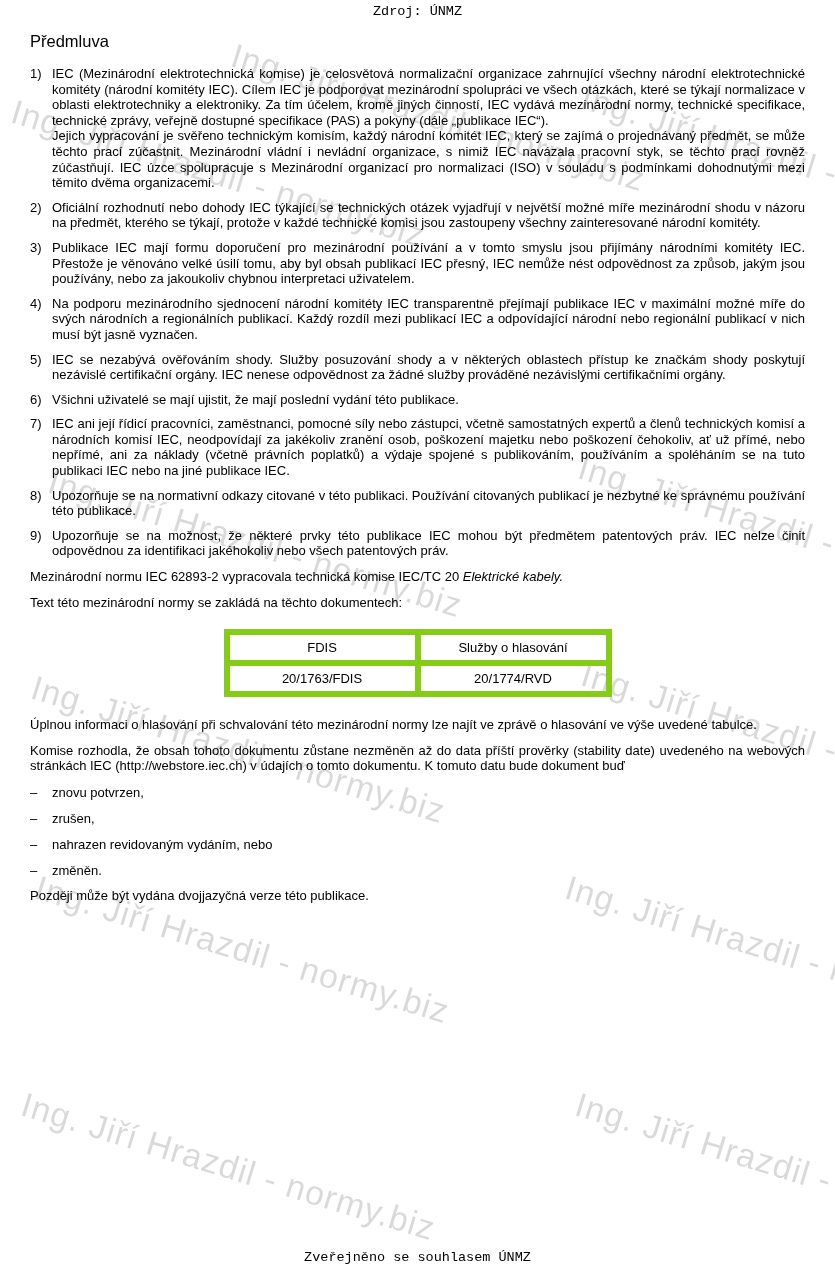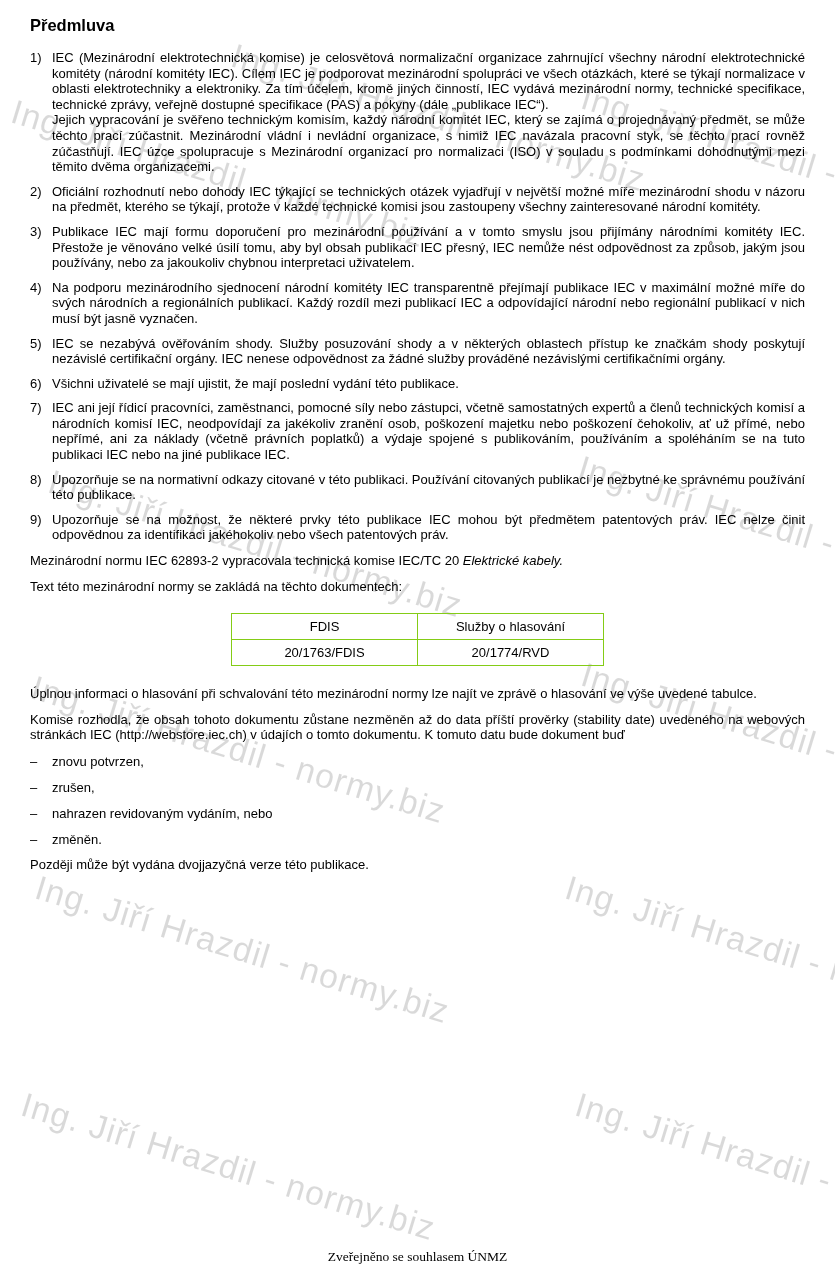--- a/index.html
+++ b/index.html
@@ -27,54 +27,54 @@
   
   .content { position: relative; z-index: 1; padding: 4px 30px 0 30px; }
   .doc-header {
     text-align: center;
     font-family: "Liberation Mono", "DejaVu Sans Mono", monospace;
     font-size: 13.5px;
     line-height: 16px;
   }
   .page-title {
     font-size: 16.5px;
-    font-weight: bold;
+    font-weight: normal;
     margin: 12px 0 0 0;
   }
   .numbered-list { margin-top: 15px; font-size: 13px; line-height: 15.6px; }
   .list-item { display: flex; margin-bottom: 9px; }
   .list-item .num { flex: 0 0 22px; }
   .list-item .item-body { flex: 1; text-align: justify; }
   .para {
     margin: 10px 0 0 0;
     font-size: 13px;
     line-height: 15.6px;
     text-align: justify;
   }
   .em { font-style: italic; }
   table.vote-table { border-collapse: collapse; margin: 19px auto 2px auto; }
   table.vote-table td {
-    border: 1px solid #84cc16;
+    border: 6px solid #84cc16;
     width: 177px;
     height: 25px;
     text-align: center;
     vertical-align: middle;
     font-size: 13px;
     padding: 0 4px;
   }
   .table-gap { height: 8px; }
   .dash-list { margin-top: 2px; font-size: 13px; line-height: 15.6px; }
   .dash-item { display: flex; margin-top: 10.5px; }
   .dash-item .dash { flex: 0 0 22px; }
   .doc-footer {
     position: absolute;
     left: 0; right: 0; bottom: 4px;
     z-index: 1;
     text-align: center;
-    font-family: Liberation Serif, serif;
+    font-family: Liberation Mono, monospace;
     font-size: 13.5px;
   }
 </style>
 </head>
 <body>
 
 <div class="page">
 
   <div class="watermark-layer">
     <span class="wm" style="left:238px; top:36px;">Ing. Jiří Hrazdil - normy.biz</span>
@@ -85,20 +85,21 @@
     <span class="wm" style="left:38px;  top:668px;">Ing. Jiří Hrazdil - normy.biz</span>
     <span class="wm" style="left:588px; top:655px;">Ing. Jiří Hrazdil - normy.biz</span>
     <span class="wm" style="left:42px;  top:868px;">Ing. Jiří Hrazdil - normy.biz</span>
     <span class="wm" style="left:572px; top:868px;">Ing. Jiří Hrazdil - normy.biz</span>
     <span class="wm" style="left:28px;  top:1085px;">Ing. Jiří Hrazdil - normy.biz</span>
     <span class="wm" style="left:582px; top:1085px;">Ing. Jiří Hrazdil - normy.biz</span>
   </div>
 
   <div class="content">
 
+    <div class="doc-header">Zdroj: ÚNMZ</div>
 
     <h1 class="page-title">Předmluva</h1>
 
     <div class="numbered-list">
 
       <div class="list-item">
         <span class="num">1)</span>
         <div class="item-body">
           <div>IEC (Mezinárodní elektrotechnická komise) je celosvětová normalizační organizace zahrnující všechny národní elektrotechnické komitéty (národní komitéty IEC). Cílem IEC je podporovat mezinárodní spolupráci ve všech otázkách, které se týkají normalizace v oblasti elektrotechniky a elektroniky. Za tím účelem, kromě jiných činností, IEC vydává mezinárodní normy, technické specifikace, technické zprávy, veřejně dostupné specifikace (PAS) a pokyny (dále „publikace IEC“).</div>
           <div>Jejich vypracování je svěřeno technickým komisím, každý národní komitét IEC, který se zajímá o projednávaný předmět, se může těchto prací zúčastnit. Mezinárodní vládní i nevládní organizace, s nimiž IEC navázala pracovní styk, se těchto prací rovněž zúčastňují. IEC úzce spolupracuje s Mezinárodní organizací pro normalizaci (ISO) v souladu s podmínkami dohodnutými mezi těmito dvěma organizacemi.</div>

